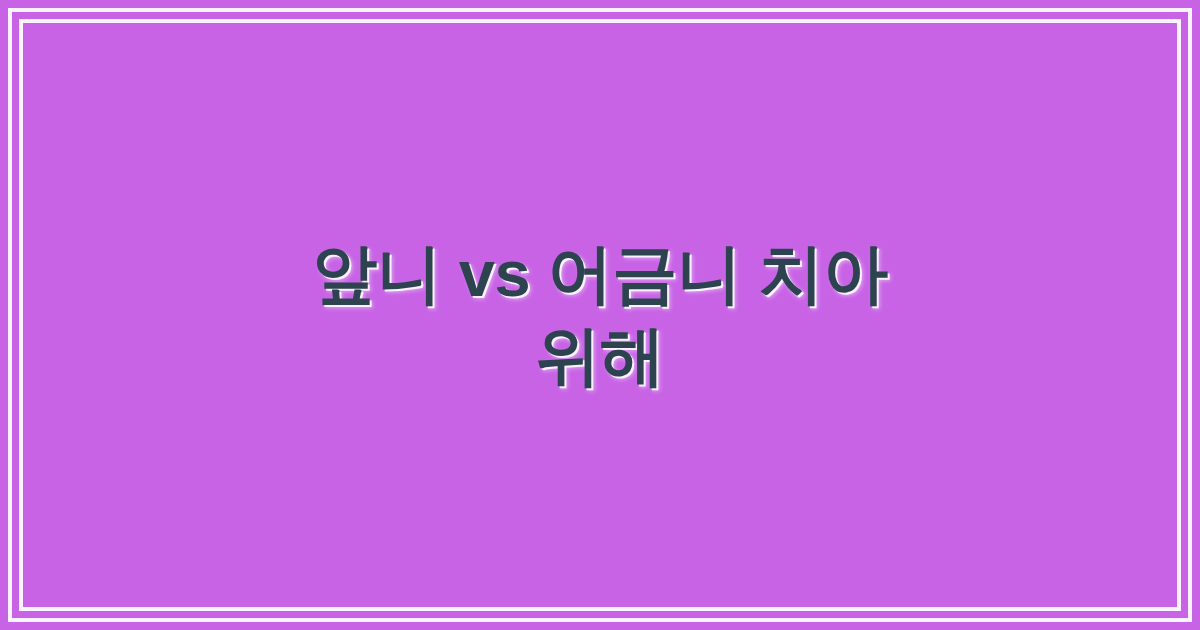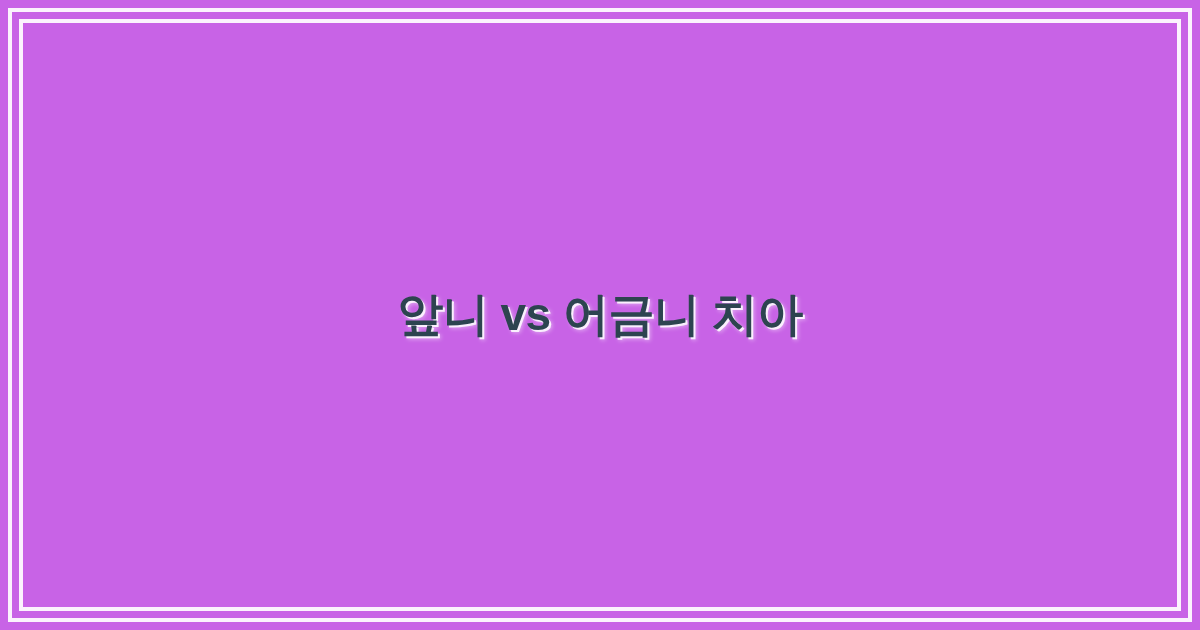--- a/index.html
+++ b/index.html
@@ -55,21 +55,21 @@
     width: 640px;
     text-align: center;
     padding: 0 20px;
     box-sizing: border-box;
   }
 
   #headline {
     margin: 0;
     color: #2d4450;
     font-family: "Liberation Sans", sans-serif;
-    font-size: 46px;
+    font-size: 65px;
     font-weight: bold;
     line-height: 1.26;
     letter-spacing: -0.5px;
     word-break: keep-all;
     text-shadow:
       2px 2px 0 rgba(255, 255, 255, 0.85),
       3px 3px 4px rgba(255, 255, 255, 0.45);
   }
 
   .headline-line {
@@ -80,16 +80,17 @@
 <body>
 
 <div id="thumbnail-canvas">
 
   <div id="frame-outer"></div>
   <div id="frame-inner"></div>
 
   <div id="title-block">
     <h1 id="headline">
       <span class="headline-line">앞니 vs 어금니 치아</span>
+      <span class="headline-line">위해</span>
     </h1>
   </div>
 
 </div>
 
 </body></html>

